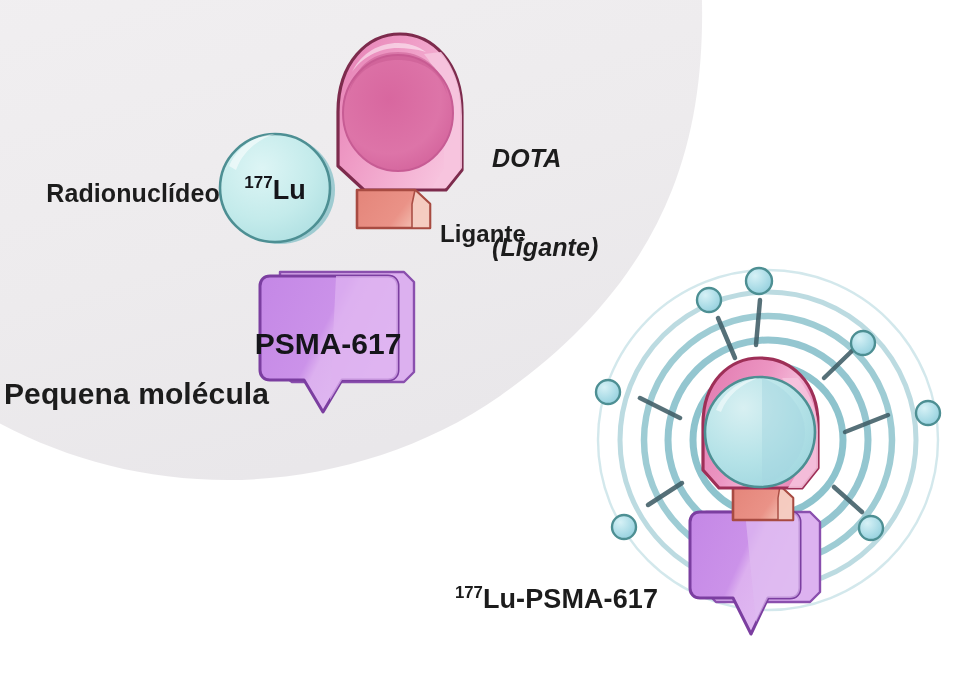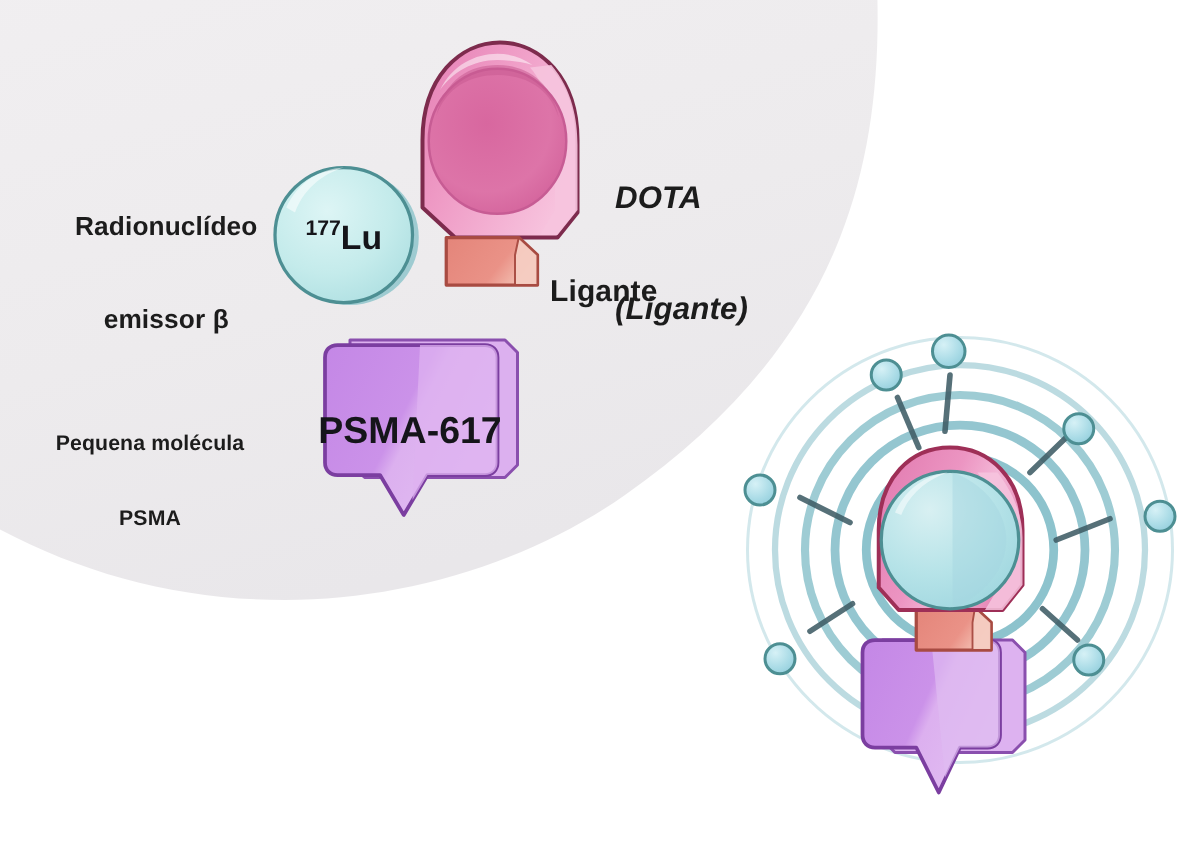--- a/index.html
+++ b/index.html
@@ -15,24 +15,24 @@
 
   .lbl{
     position:absolute;
     color:#1c1c1c;
     font-weight:bold;
     line-height:1.18;
     white-space:pre;
     letter-spacing:0.1px;
     -webkit-font-smoothing:antialiased;
   }
-  #label-radionuclide{left:28px;top:120px;font-size:21px;text-align:center;width:210px;}
+  #label-radionuclide{left:28px;top:120px;font-size:25px;text-align:center;width:210px;}
   #label-dota{left:492px;top:85px;font-size:25px;text-align:left;font-style:italic;}
   #label-ligante{left:440px;top:220px;font-size:24px;text-align:right;}
-  #label-small-molecule{left:4px;top:305px;font-size:17px;text-align:center;width:232px;}
+  #label-small-molecule{left:4px;top:305px;font-size:30px;text-align:center;width:232px;}
   #label-complex{left:455px;top:583px;font-size:27px;text-align:left;}
 
   .sup{font-size:0.62em;vertical-align:super;letter-spacing:0px;}
 
   .shape-text{
     font-family:"Liberation Sans", sans-serif;
     font-weight:bold;
     fill:#15151a;
   }
 </style>
@@ -237,29 +237,28 @@
 
         <circle cx="760" cy="432" r="55" fill="url(#gSphereR)" stroke="#4d8f93" stroke-width="2.6"></circle>
         <path d="M 762,378 C 786,386 805,408 805,432 C 805,456 786,478 762,486 Z" fill="#a4d5e0" opacity="0.45"></path>
         <path d="M 716,410 C 724,392 740,380 758,378 C 742,384 728,394 721,412 Z" fill="#ffffff" opacity="0.5"></path>
       </g>
     </g>
   </svg>
 
   <div class="lbl" id="label-radionuclide">
     <div>Radionuclídeo</div>
-    <div>emissor β</div>
   </div>
 
   <div class="lbl" id="label-dota">
     <div>DOTA</div>
     <div>(Ligante)</div>
   </div>
 
   <div class="lbl" id="label-ligante">Ligante</div>
 
   <div class="lbl" id="label-small-molecule">
     <div>Pequena molécula</div>
-    <div>PSMA</div>
   </div>
 
+  <div class="lbl" id="label-complex"><span class="sup">177</span><span>Lu-PSMA-617</span></div>
 
 </div>
 
 </body></html>

